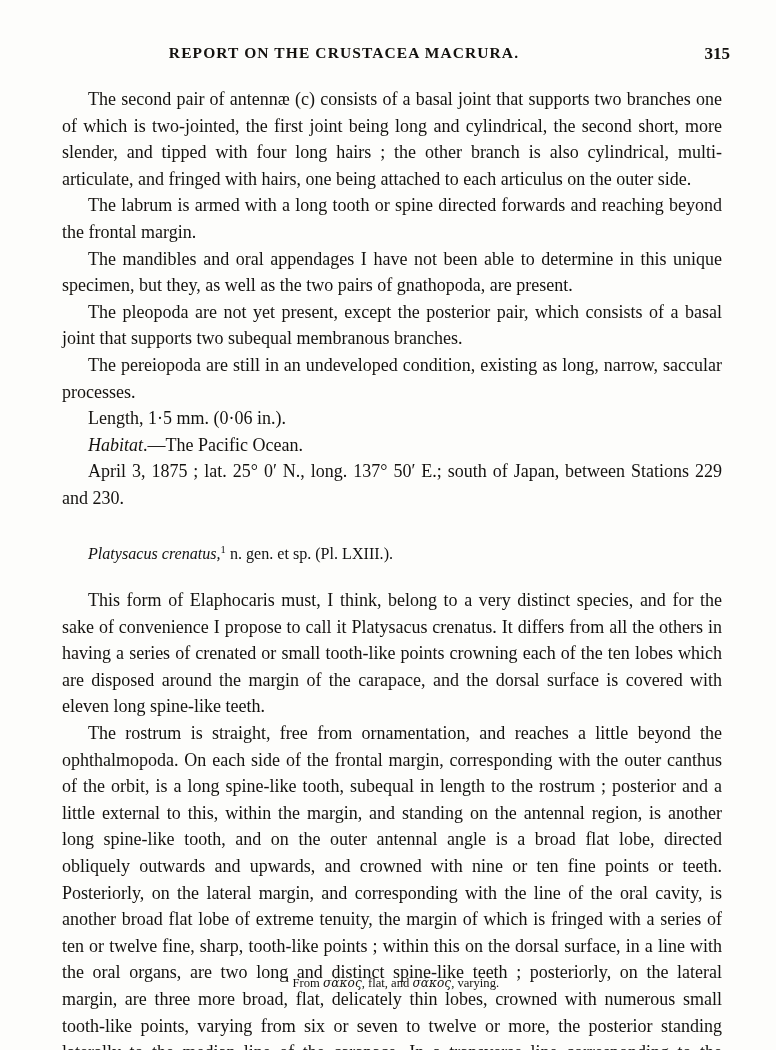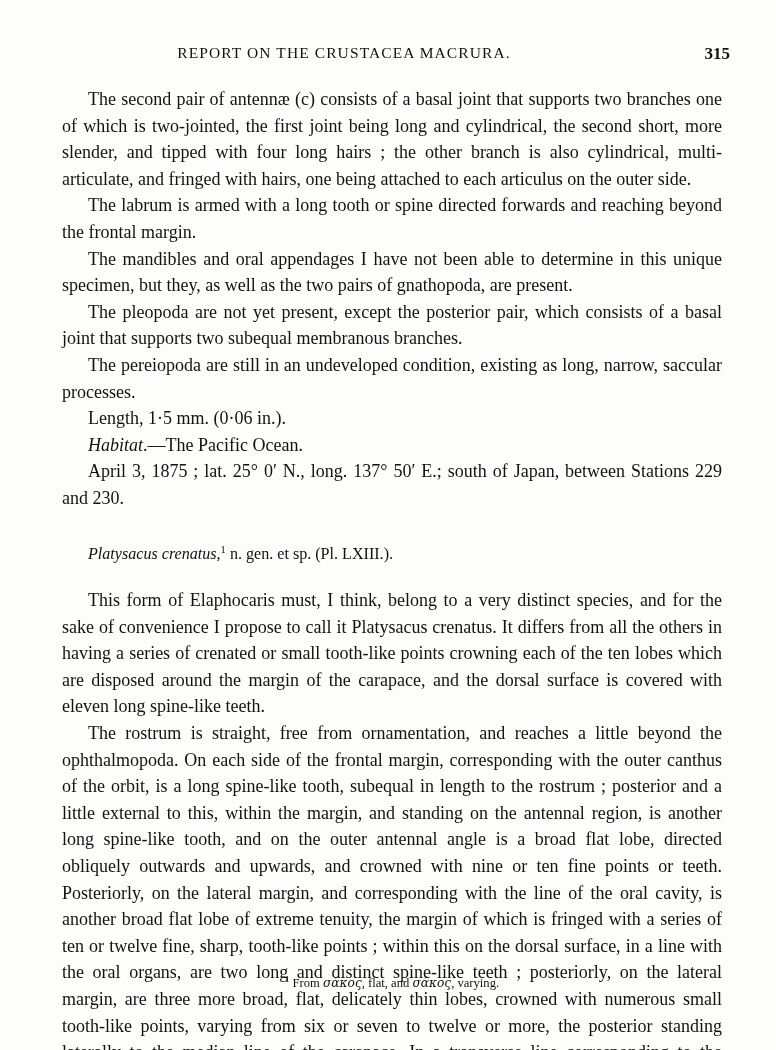--- a/index.html
+++ b/index.html
@@ -34,20 +34,21 @@
     position: absolute;
     left: 0;
     top: 0;
     width: 688px;
     text-align: center;
     font-size: 15.5px;
     letter-spacing: 1.1px;
     font-variant: small-caps;
     text-transform: uppercase;
     color: #14120f;
+    font-weight: bold;
   }
   .page-number {
     position: absolute;
     right: 46px;
     top: 0px;
     font-size: 17px;
     font-weight: bold;
     color: #14120f;
   }
   .body {

